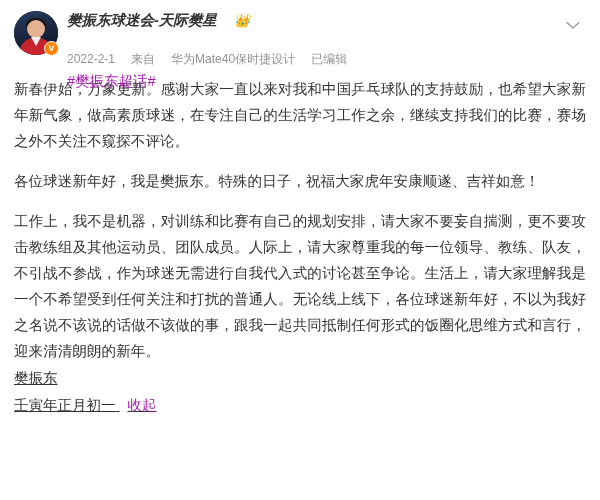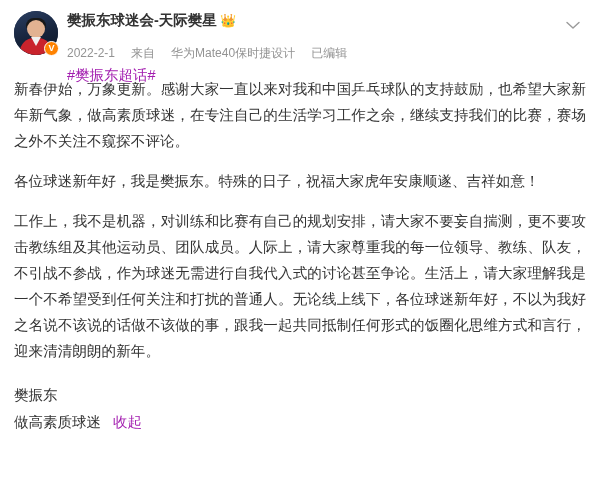--- a/index.html
+++ b/index.html
@@ -103,35 +103,36 @@
   }
   .head-text {
     margin-left: 9px;
     padding-top: 1px;
     flex: 1 1 auto;
     min-width: 0;
   }
   .name-row {
     display: flex;
     align-items: center;
-    gap: 4px;
+    gap: 18px;
     line-height: 18px;
+    font-style: italic;
   }
   .name {
     font-size: 14.5px;
     font-weight: bold;
     color: #333333;
     white-space: nowrap;
   }
   .crown-icon {
     font-size: 13px;
     line-height: 13px;
   }
   .meta {
-    margin-top: 16px;
+    margin-top: 22px;
     font-size: 12px;
     color: #939393;
     line-height: 16px;
     white-space: nowrap;
   }
   .meta .sep { margin: 0 3px; }
   .topic {
     margin-top: 4px;
     font-size: 14.5px;
     color: #a21caf;
@@ -154,24 +155,25 @@
     line-height: 26px;
     color: #333333;
     letter-spacing: 0.1px;
   }
   .content p {
     margin: 0 0 14px 0;
     text-align: justify;
   }
   .content p:last-child { margin-bottom: 0; }
   .signature {
-    margin-top: 18px;
+    margin-top: 1px;
     font-size: 14.5px;
     line-height: 26px;
     color: #333333;
+    text-decoration: underline;
   }
   .signature .line2 {
     margin-top: 1px;
   }
   .fold-link {
     color: #a21caf;
     margin-left: 8px;
     cursor: pointer;
   }
 </style>
@@ -219,18 +221,18 @@
 
   <div class="content">
     <p>新春伊始，万象更新。感谢大家一直以来对我和中国乒乓球队的支持鼓励，也希望大家新年新气象，做高素质球迷，在专注自己的生活学习工作之余，继续支持我们的比赛，赛场之外不关注不窥探不评论。</p>
     <p>各位球迷新年好，我是樊振东。特殊的日子，祝福大家虎年安康顺遂、吉祥如意！</p>
     <p>工作上，我不是机器，对训练和比赛有自己的规划安排，请大家不要妄自揣测，更不要攻击教练组及其他运动员、团队成员。人际上，请大家尊重我的每一位领导、教练、队友，不引战不参战，作为球迷无需进行自我代入式的讨论甚至争论。生活上，请大家理解我是一个不希望受到任何关注和打扰的普通人。无论线上线下，各位球迷新年好，不以为我好之名说不该说的话做不该做的事，跟我一起共同抵制任何形式的饭圈化思维方式和言行，迎来清清朗朗的新年。</p>
   </div>
 
   <div class="signature">
     <div>樊振东</div>
     <div class="line2">
-      <span>做高素质球迷</span>
+      <span>壬寅年正月初一</span>
       <span class="fold-link">收起</span>
     </div>
   </div>
 
 </div>
 
 </body></html>

